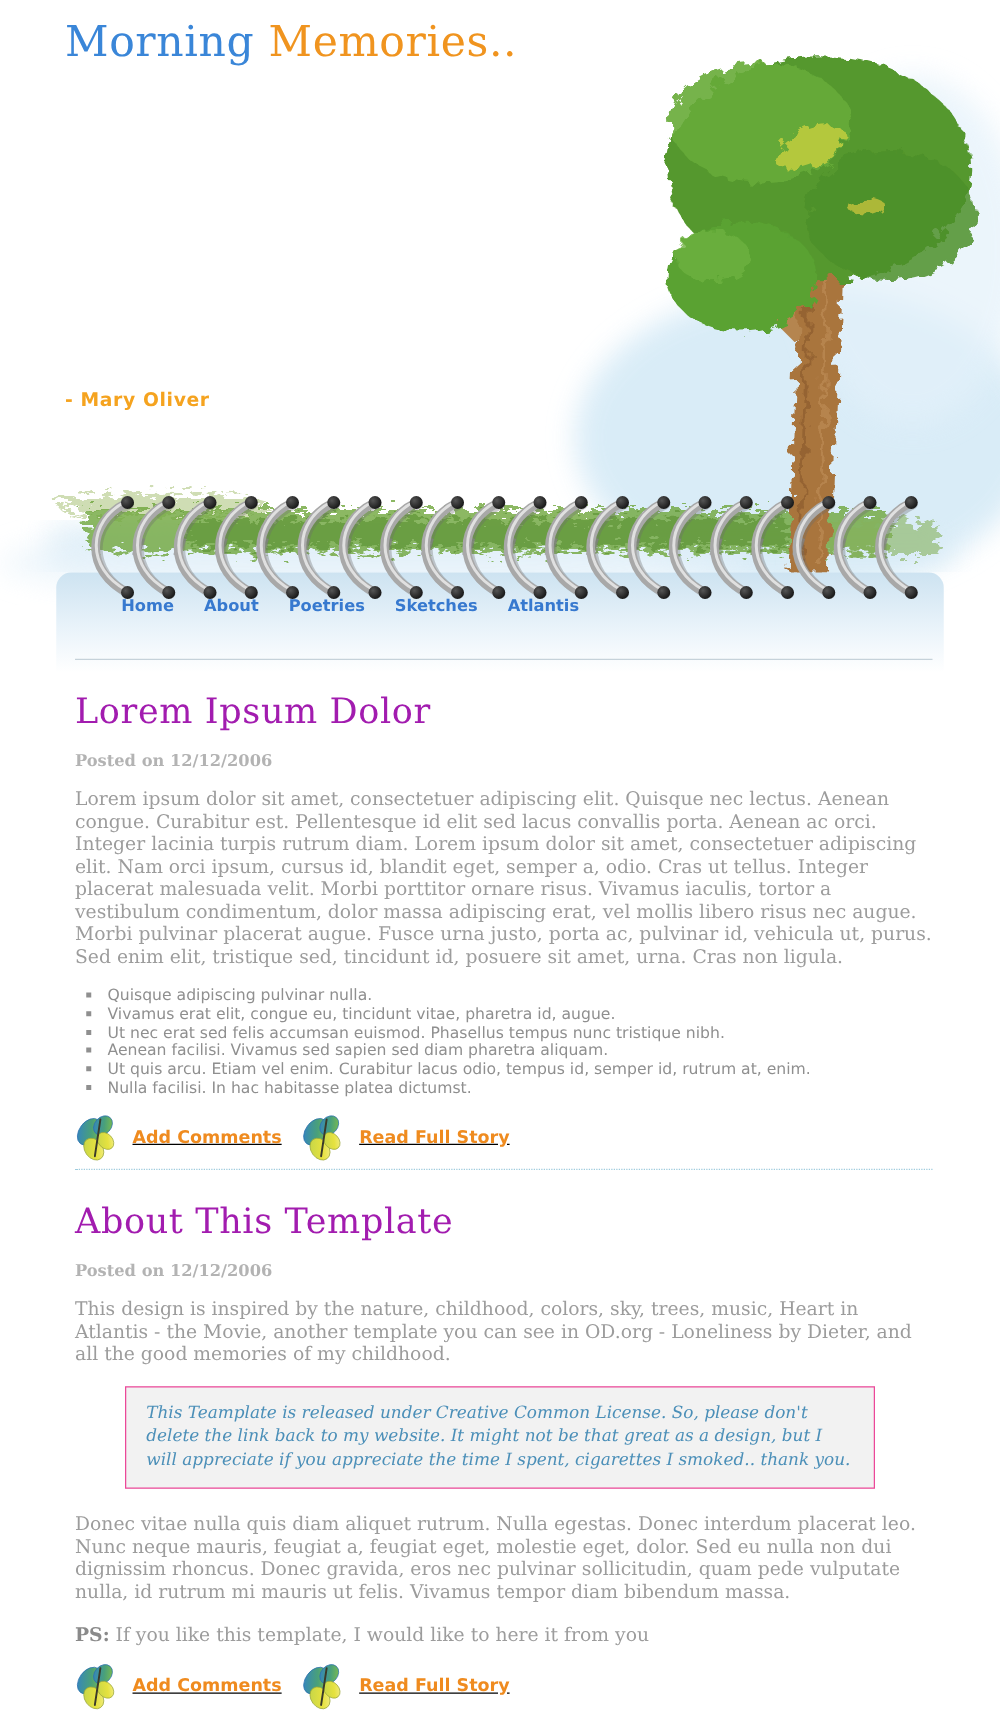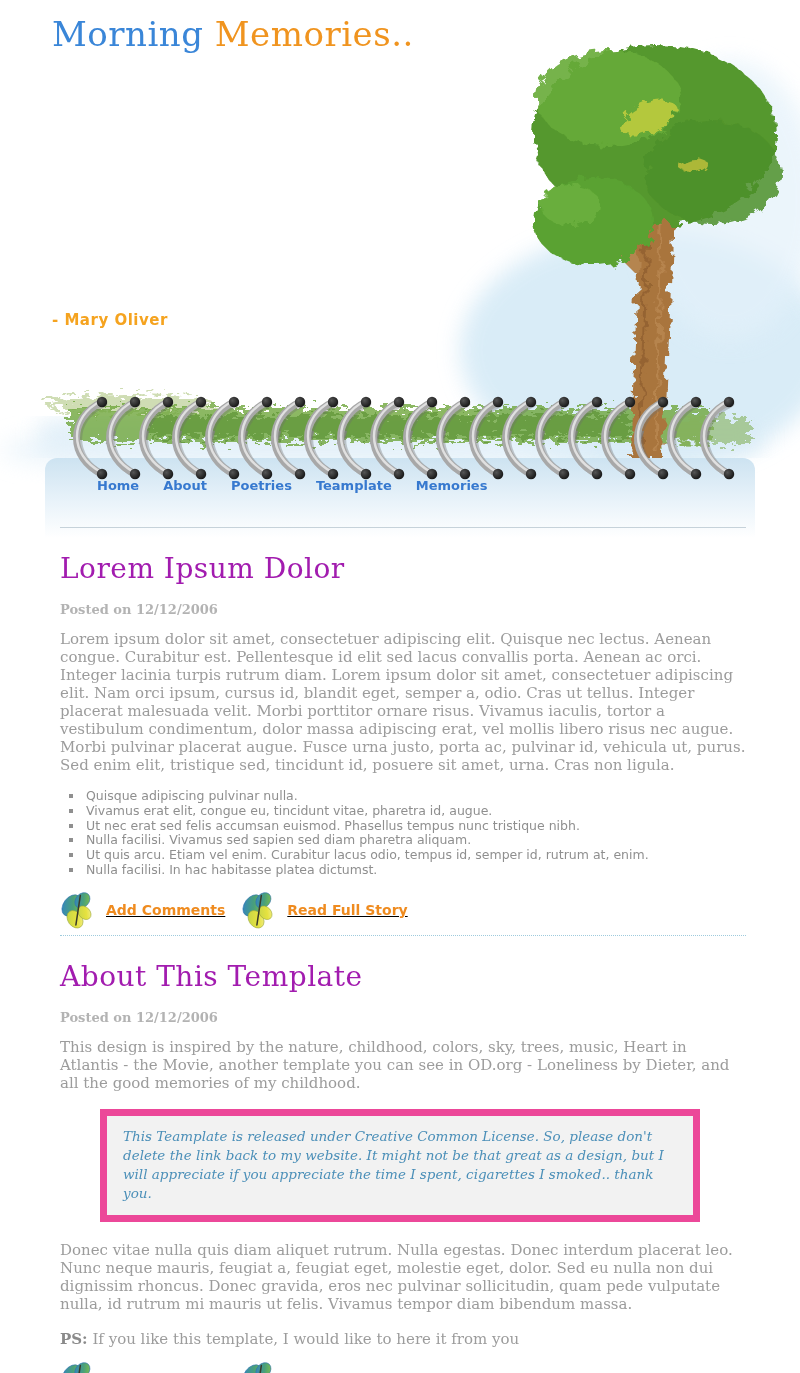--- a/index.html
+++ b/index.html
@@ -52,21 +52,21 @@
   .body-text { margin-top:13px; font-size:15px; line-height:18px; color:#9c9c9c; }
   ul.points { margin:15px 0 0 24px; }
   ul.points li { list-style:square; font-family:"DejaVu Sans", sans-serif;
     font-size:12.5px; line-height:14.8px; color:#8f8f8f; padding-left:2px; }
   .actions { margin-top:11px; display:flex; align-items:center; gap:16px; height:42px;text-decoration:underline; }
   .action { display:flex; align-items:center; gap:8px; text-decoration:none; }
   .action-label { font-family:"DejaVu Sans", sans-serif; font-weight:bold;
     font-size:14px; color:#ef8b1f; }
   .dotted-sep { border:0; border-top:1px dotted #9ecbdd; margin:4px 0 0; }
   blockquote.license {
-    margin:17px 46px 0 40px; background:#f2f2f2; border:7px solid #ec4899;
+    margin:17px 46px 0 40px; background:#f2f2f2; border:1px solid #ec4899;
     padding:11px 16px 12px; font-style:italic; font-size:13.5px;
     line-height:19px; color:#4b8fb8;
   }
   .body-text.after-quote { margin-top:19px; }
   .ps-line { margin-top:17px; font-size:15px; color:#9c9c9c; }
   .ps-line strong { color:#8a8a8a; }
   .butterfly { width:38px; height:38px; flex:none; }
 </style>
 </head>
 <body>
@@ -200,36 +200,36 @@
       <use href="#coil-sym" x="623" y="0" width="48" height="92"></use>
       <use href="#coil-sym" x="656" y="0" width="48" height="92"></use>
       <use href="#coil-sym" x="689" y="0" width="48" height="92"></use>
     </g>
   </svg>
 
   <nav class="nav">
     <a href="#">Home</a>
     <a href="#">About</a>
     <a href="#">Poetries</a>
-    <a href="#">Teamplate</a>
-    <a href="#">Memories</a>
+    <a href="#">Sketches</a>
+    <a href="#">Atlantis</a>
   </nav>
   <div class="nav-line"></div>
 </div>
 
 <div class="main">
 
   <h2 class="article-title">Lorem Ipsum Dolor</h2>
   <div class="posted">Posted on 12/12/2006</div>
   <p class="body-text">Lorem ipsum dolor sit amet, consectetuer adipiscing elit. Quisque nec lectus. Aenean congue. Curabitur est. Pellentesque id elit sed lacus convallis porta. Aenean ac orci. Integer lacinia turpis rutrum diam. Lorem ipsum dolor sit amet, consectetuer adipiscing elit. Nam orci ipsum, cursus id, blandit eget, semper a, odio. Cras ut tellus. Integer placerat malesuada velit. Morbi porttitor ornare risus. Vivamus iaculis, tortor a vestibulum condimentum, dolor massa adipiscing erat, vel mollis libero risus nec augue. Morbi pulvinar placerat augue. Fusce urna justo, porta ac, pulvinar id, vehicula ut, purus. Sed enim elit, tristique sed, tincidunt id, posuere sit amet, urna. Cras non ligula.</p>
   <ul class="points">
     <li>Quisque adipiscing pulvinar nulla.</li>
     <li>Vivamus erat elit, congue eu, tincidunt vitae, pharetra id, augue.</li>
     <li>Ut nec erat sed felis accumsan euismod. Phasellus tempus nunc tristique nibh.</li>
-    <li>Nulla facilisi. Vivamus sed sapien sed diam pharetra aliquam.</li>
+    <li>Aenean facilisi. Vivamus sed sapien sed diam pharetra aliquam.</li>
     <li>Ut quis arcu. Etiam vel enim. Curabitur lacus odio, tempus id, semper id, rutrum at, enim.</li>
     <li>Nulla facilisi. In hac habitasse platea dictumst.</li>
   </ul>
   <div class="actions">
     <a class="action" href="#">
       <svg class="butterfly">
           <use href="#butterfly-sym" width="38" height="38"></use>
         </svg>
       <span class="action-label">Add Comments</span>
     </a>

